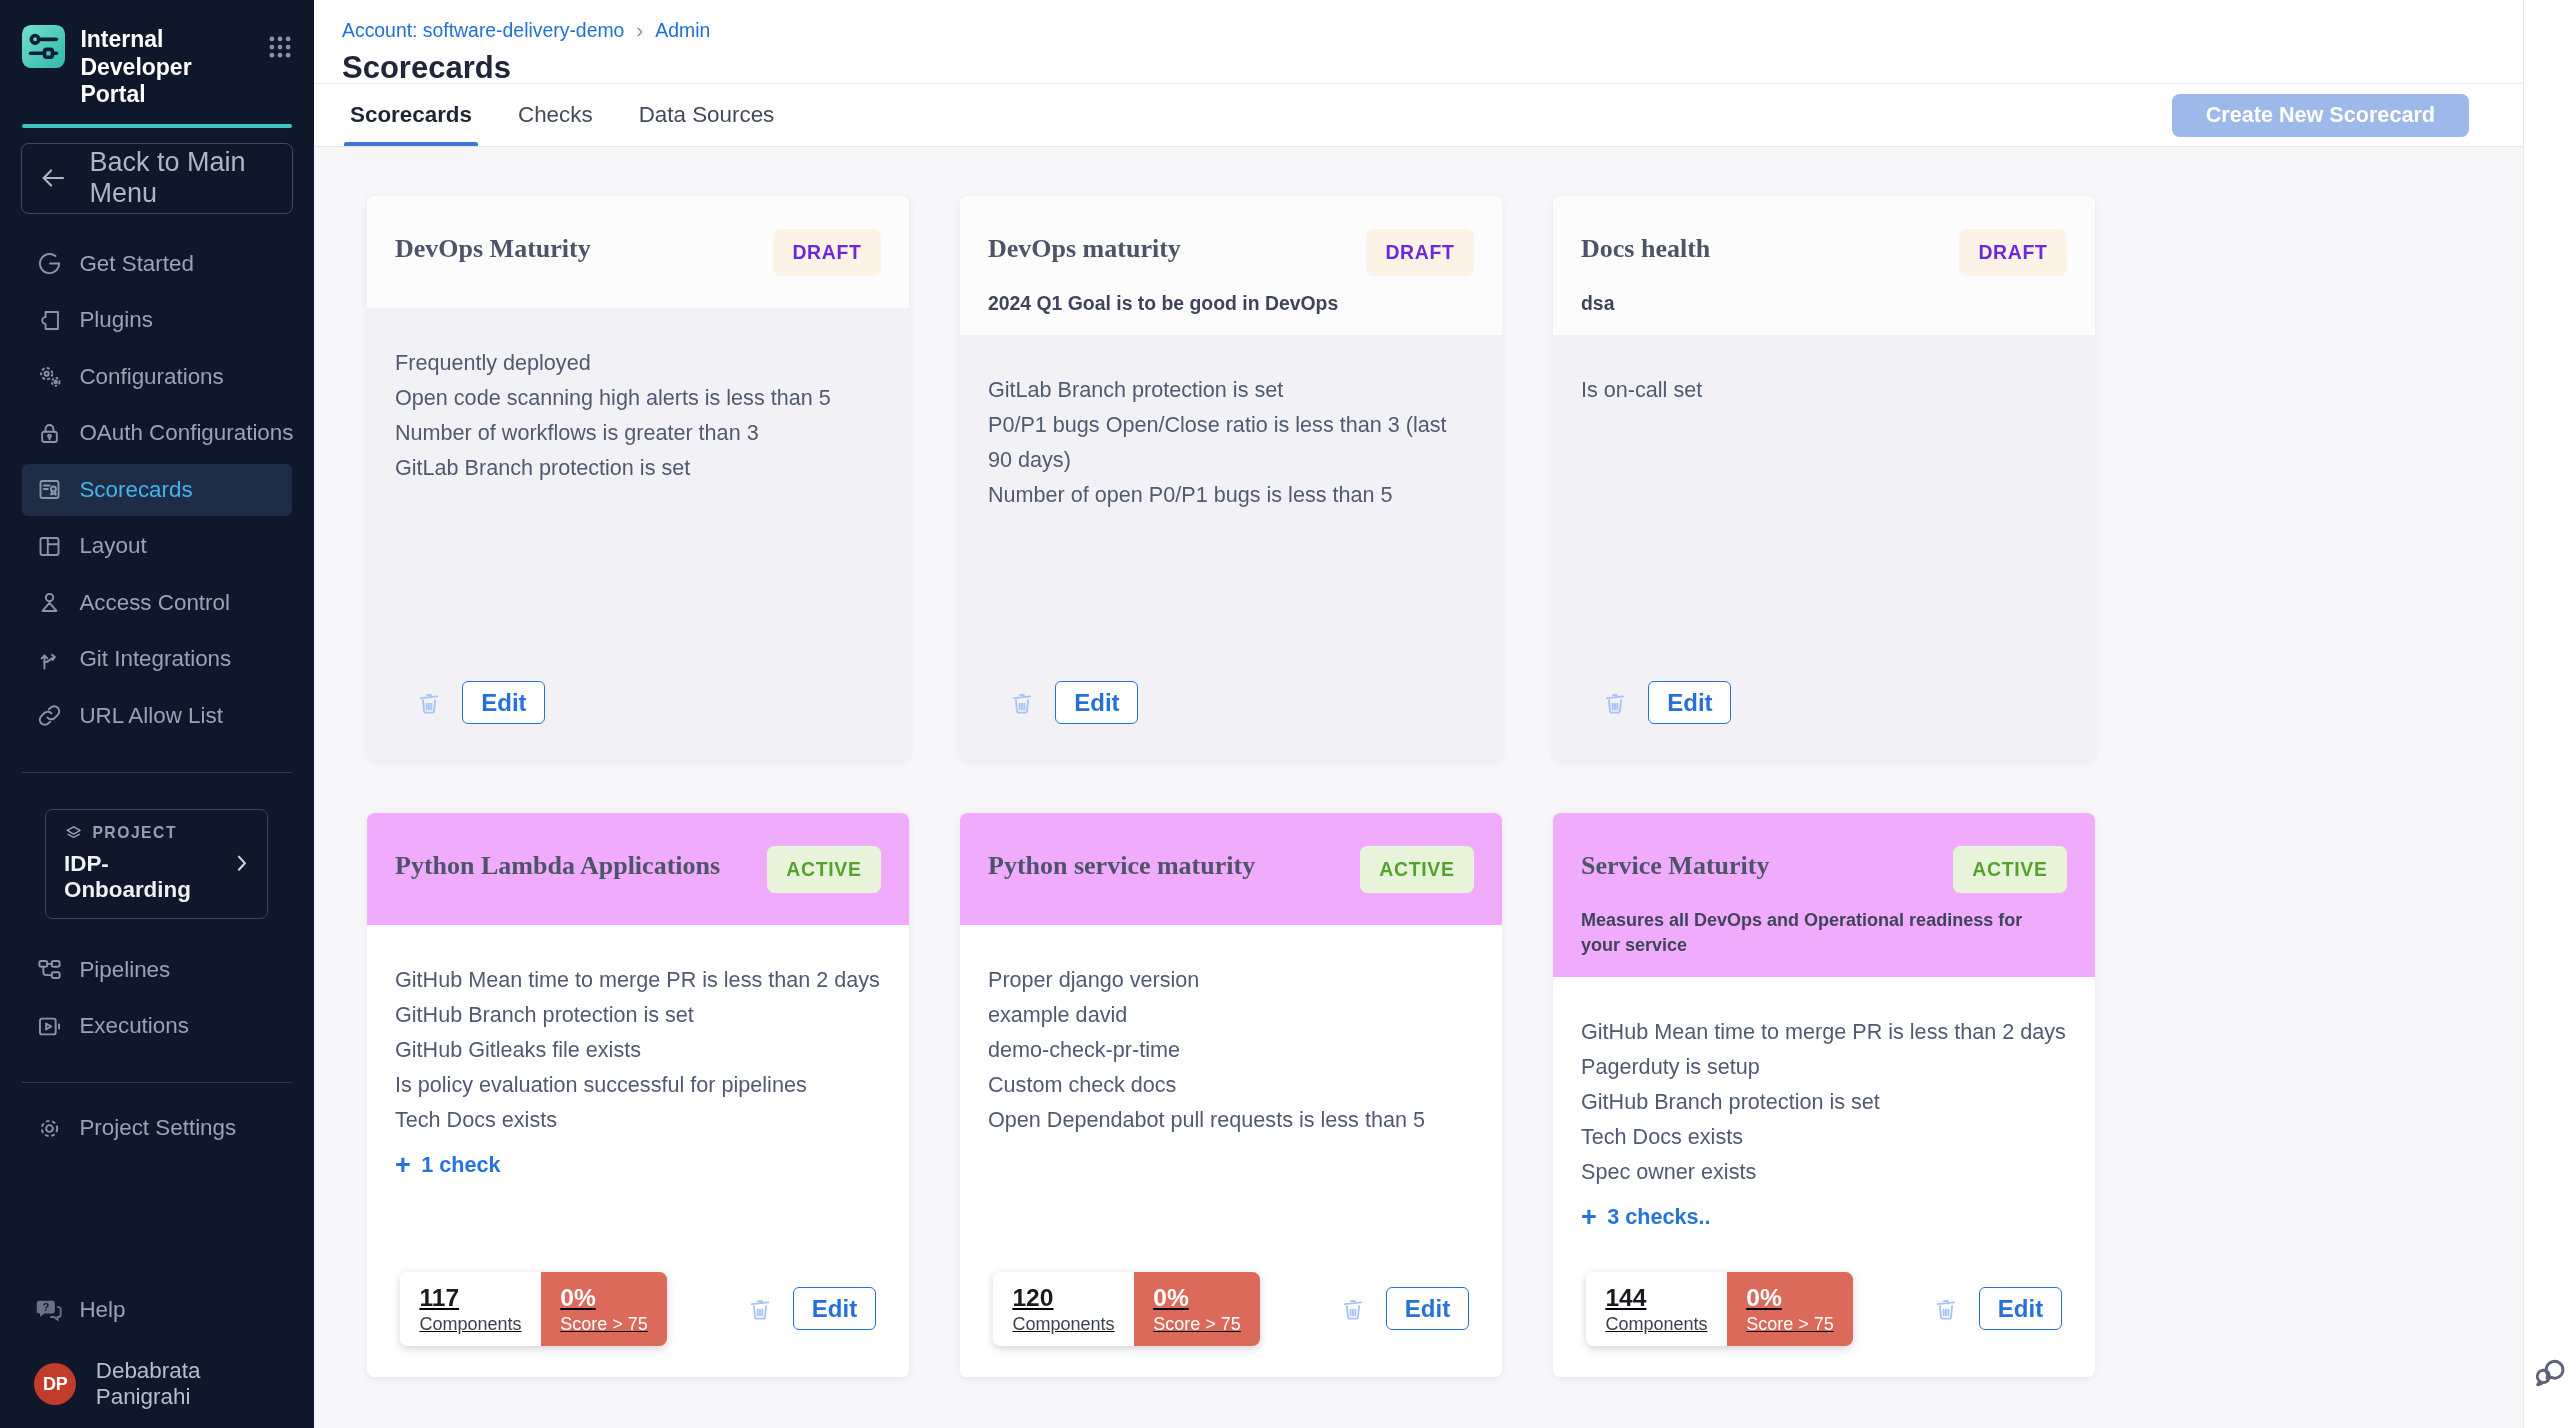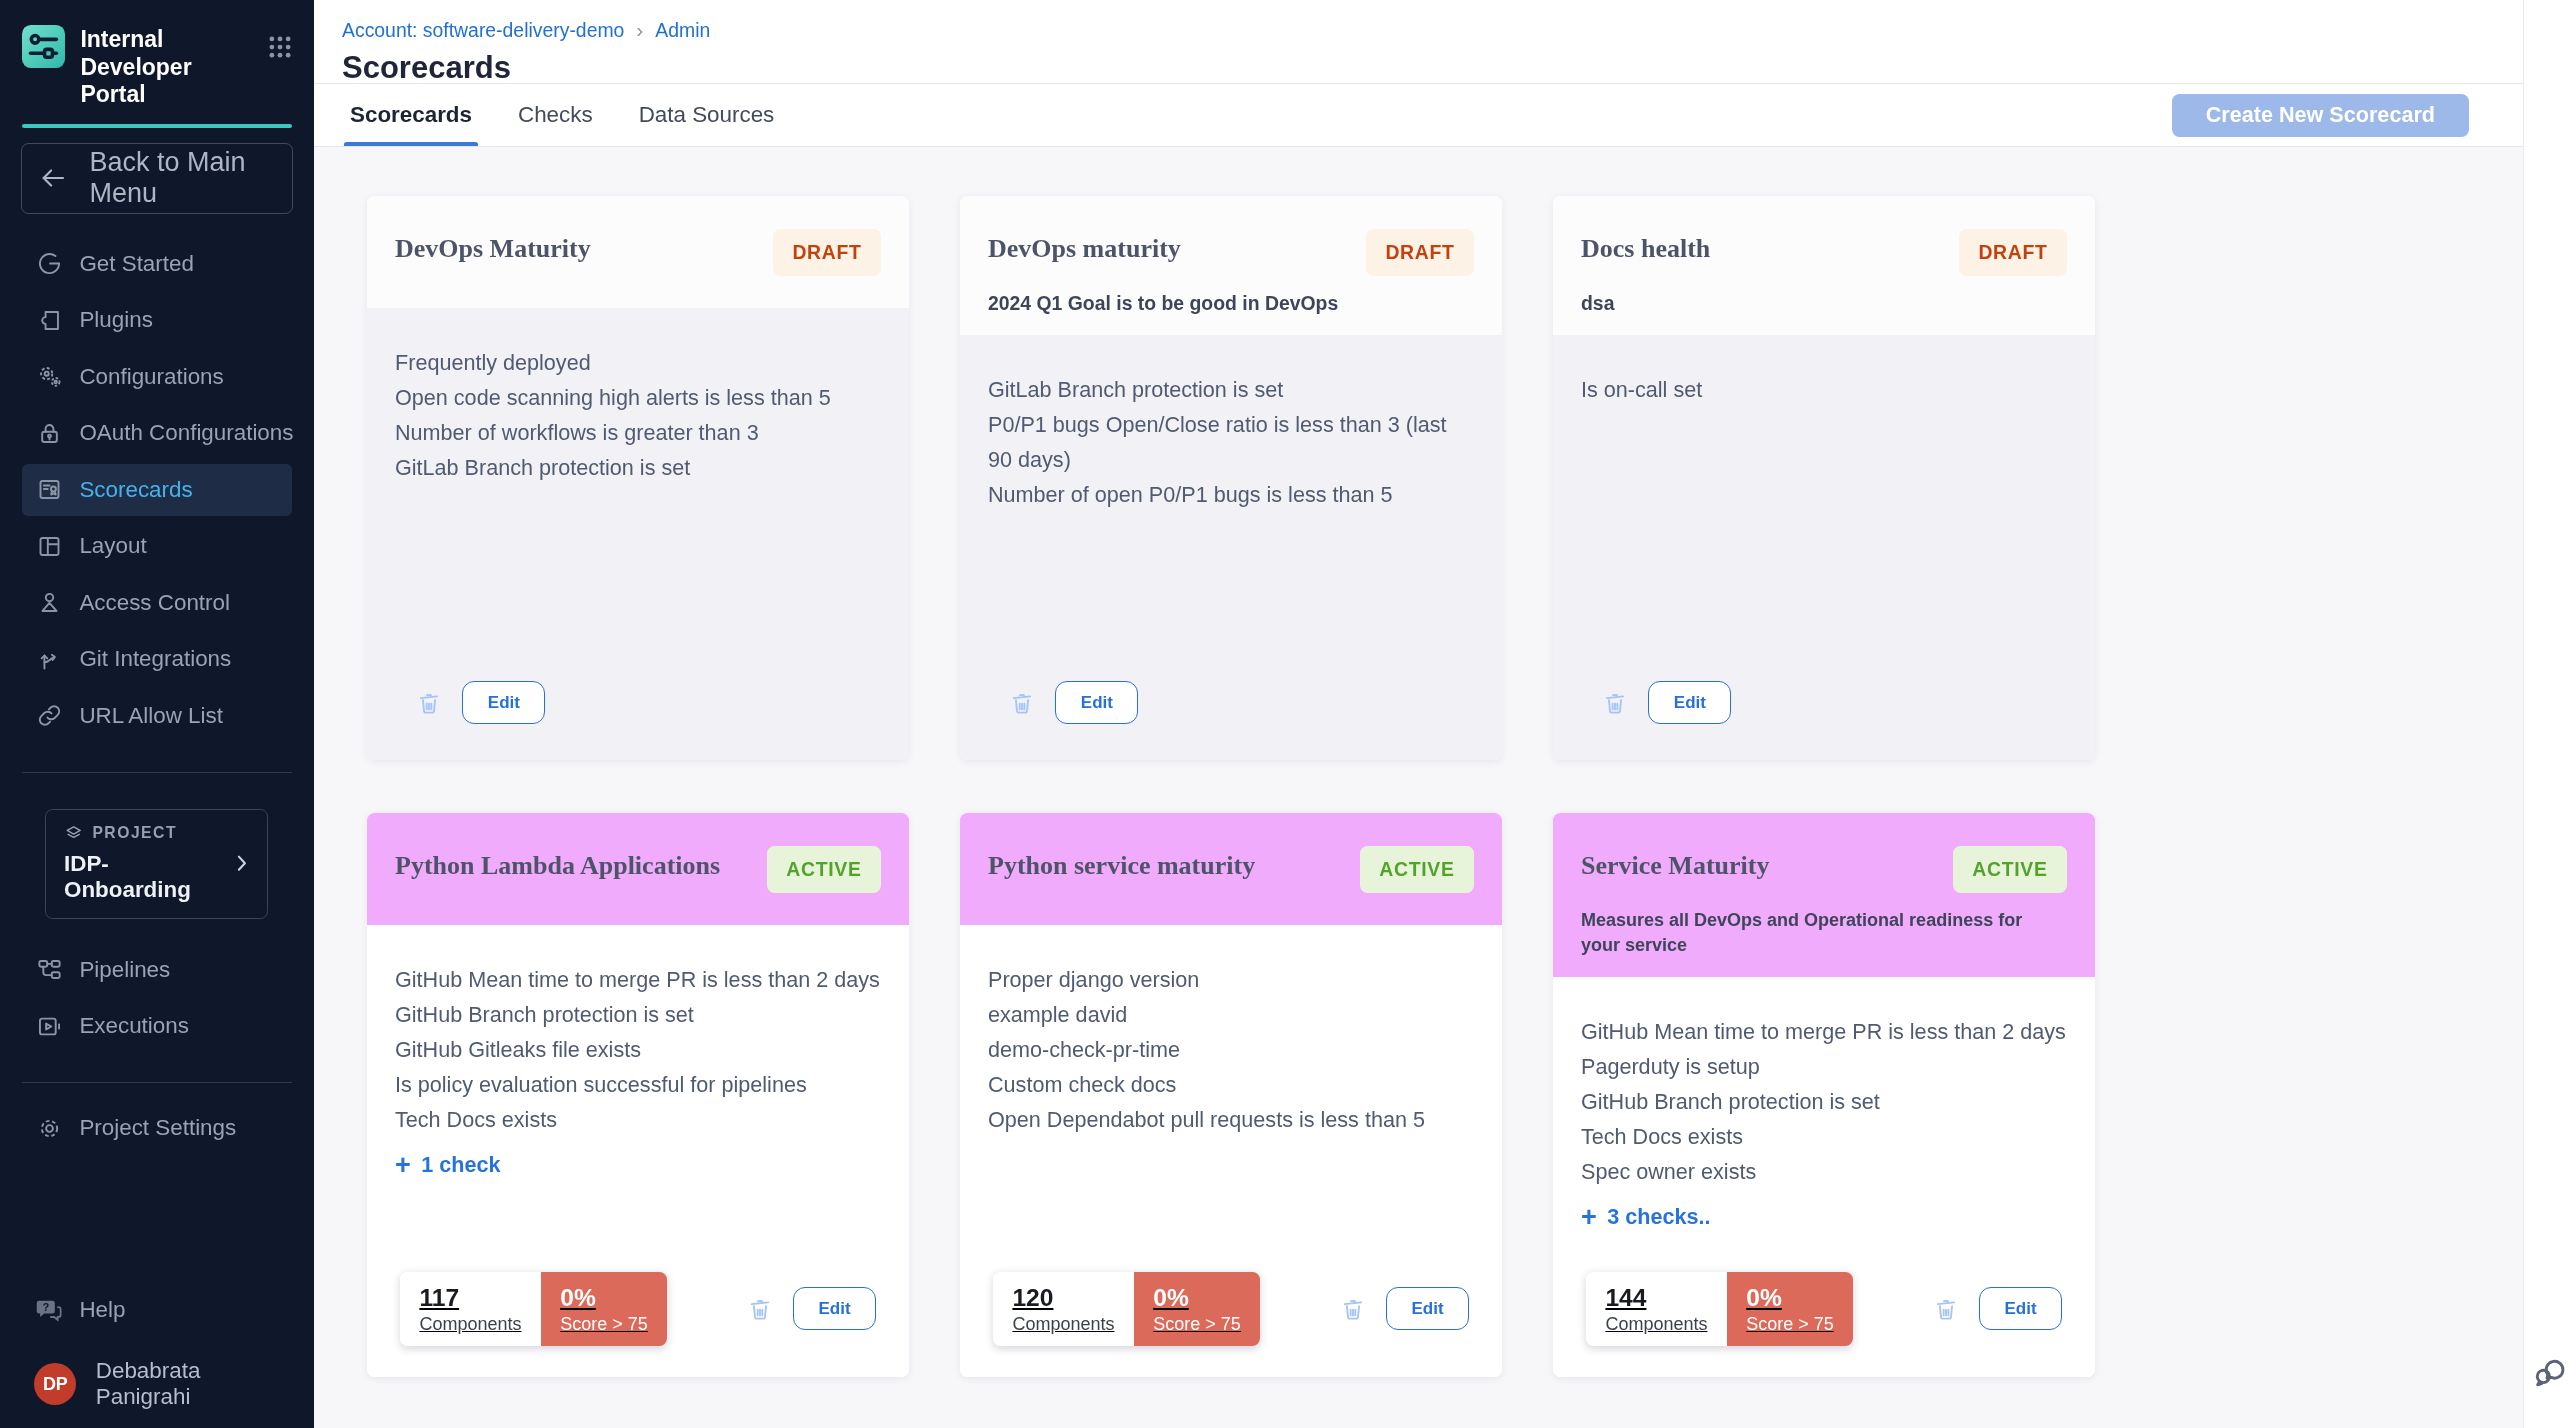--- a/index.html
+++ b/index.html
@@ -72,41 +72,41 @@
   
   .card { border-radius:7.5px; overflow:hidden; display:flex; flex-direction:column; box-shadow:0 1.5px 7.5px rgba(40,45,80,.08); background:#fff; }
   .card-head { padding:33px 28px 19.4px; min-height:112px; }
   .card.draft  .card-head { background:#fcfcfd; }
   .card.draft  .card-body, .card.draft  .card-foot { background:#f1f1f6; }
   .card.active .card-head { background:#f0abfc; }
   .card.active .card-body, .card.active .card-foot { background:#ffffff; }
   .chead-row { display:flex; justify-content:space-between; align-items:flex-start; gap:15px; }
   .card-title { font-size:26px; font-weight:700; color:#4e5468; padding-top:4.5px;font-family:Liberation Serif, serif; }
   .badge { font-size:19.4px; font-weight:600; letter-spacing:0.7px; padding:12px 19.4px; border-radius:7.5px; flex:none; }
-  .badge.draft  { color:#c2410c; background:#fdf2e6; }
+  .badge.draft  { color:#6d28d9; background:#fdf2e6; }
   .badge.active { color:#53a22b; background:#e7f4da; }
   .card-desc { font-size:19.4px; font-weight:600; color:#3e4558; margin-top:15px; line-height:25px; max-width:470px; }
   .card-body { flex:1; padding:37px 28px 0; }
   .check { font-size:21.6px; color:#505a70; line-height:35px; }
   .more-link { display:flex; align-items:center; gap:10.4px; margin-top:15px; color:#2673dc; font-size:21.6px; font-weight:600; text-decoration:none; cursor:pointer; }
   .plus-glyph { font-size:27px; font-weight:700; line-height:22.4px; }
   .card-foot { display:flex; align-items:center; gap:19.4px; padding:0 33px 31px; }
   .card.draft .card-foot { justify-content:flex-start; padding-left:48px; padding-bottom:36px; }
   .statpill { display:flex; border-radius:7.5px; overflow:hidden; box-shadow:0 2.2px 9px rgba(30,30,60,.18); }
   .seg { padding:10.4px 19.4px; min-width:112px;text-decoration:underline; }
   .seg.white { background:#fff; }
   .seg.red   { background:#dc6a5b; }
   .seg .num { font-size:24.6px; font-weight:700; color:#191b22; line-height:31px; }
   .seg .lbl { font-size:18px; color:#3a4150; line-height:22.4px; white-space:nowrap; }
   .seg.red .num, .seg.red .lbl { color:#ffffff; }
   .foot-spacer { flex:1; }
   .trash-btn { background:none; border:none; color:#a6c4f7; cursor:pointer; display:flex; }
   .edit-btn {
-    width:83px; height:43px; border:1.5px solid #2671d9; border-radius:12px; background:#fff;
-    color:#2671d9; font-size:17px; font-weight:700; font-family:"Liberation Sans",sans-serif; cursor:pointer;
+    width:83px; height:43px; border:1.5px solid #2671d9; border-radius:6px; background:#fff;
+    color:#2671d9; font-size:24px; font-weight:700; font-family:"Liberation Sans",sans-serif; cursor:pointer;
   }
 
   
   .rightstrip { width:53px; flex:none; background:#fff; border-left:0.7px solid #e8e9ed; position:relative; }
   .support-btn { position:absolute; bottom:39px; left:8.2px; background:none; border:none; color:#5d6278; cursor:pointer; }
 
   svg { display:block; }
 </style>
 </head>
 <body>

